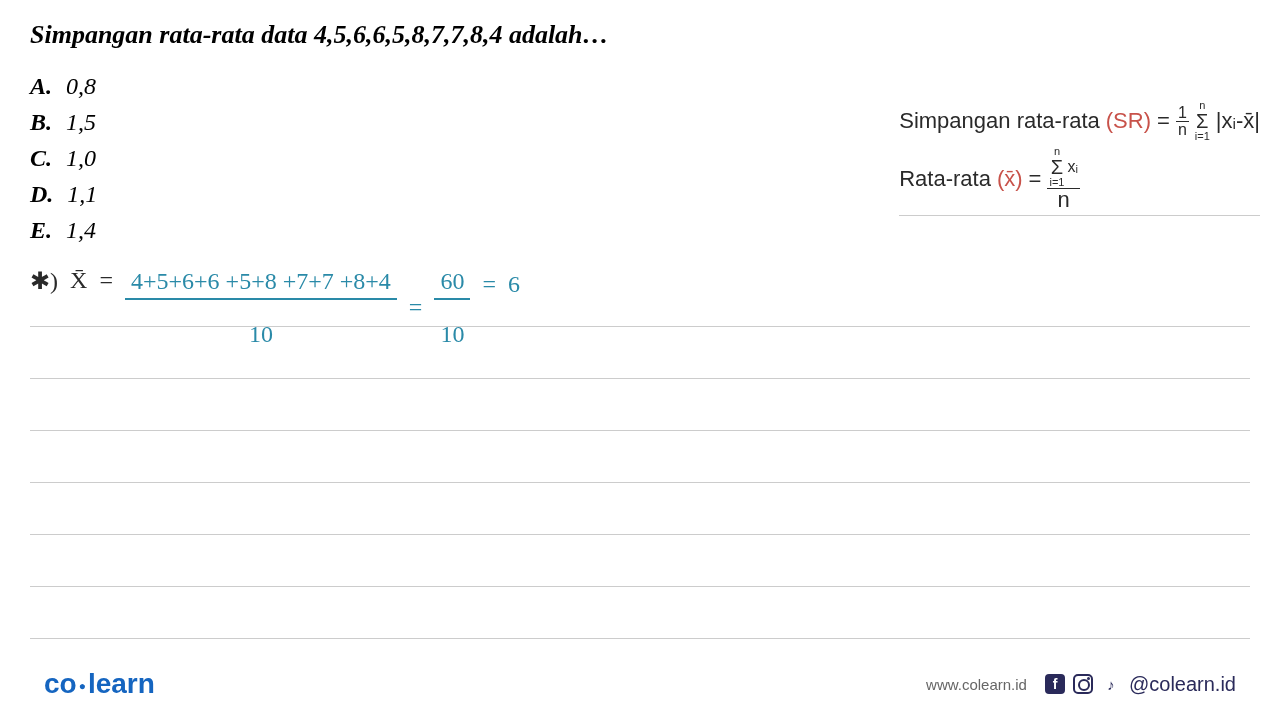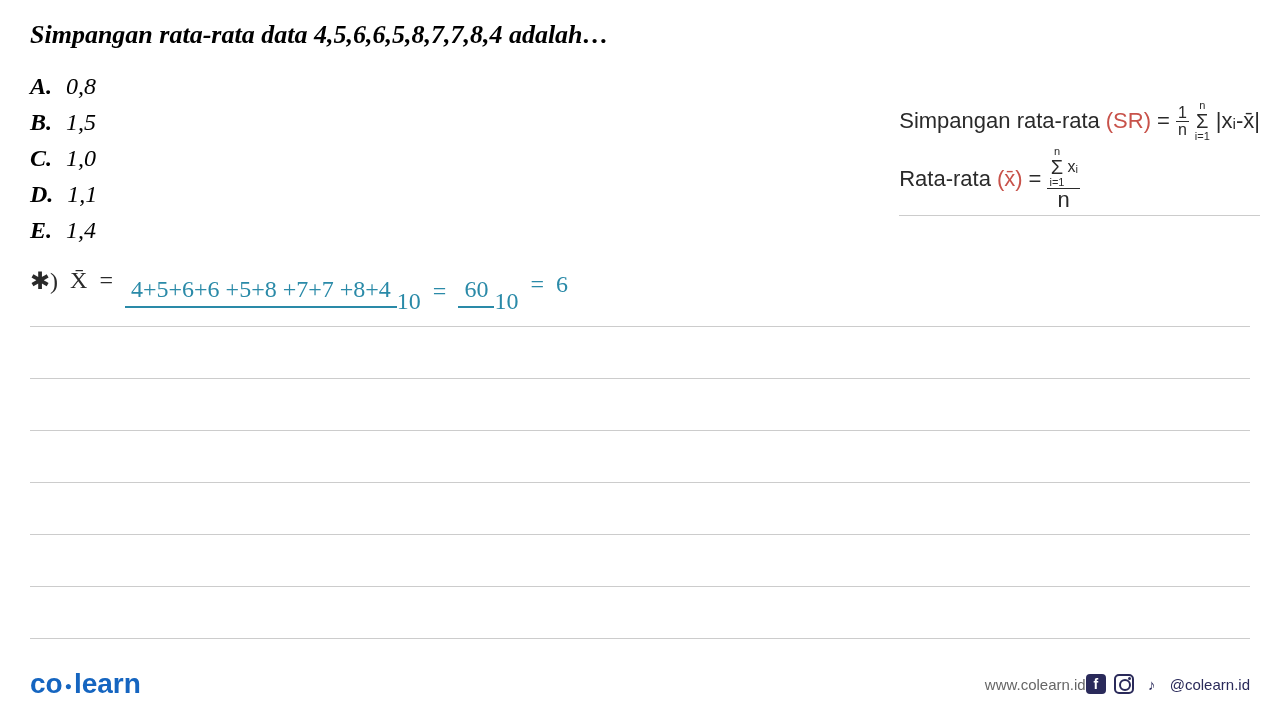--- a/index.html
+++ b/index.html
@@ -84,46 +84,47 @@
     .calc-row {
       display: flex;
       align-items: flex-start;
       gap: 12px;
       position: absolute;
       top: -8px;
       left: 0;
     }
     .bigfrac {
       display: inline-flex;
-      flex-direction: row;
+      flex-direction: column;
       align-items: center;
       line-height: 1.2;
     }
     .bigfrac .bnum { border-bottom: 2px solid #2a8aa8; padding: 0 6px 2px; }
     .bigfrac .bden { padding-top: 20px; }
     .footer {
       position: absolute;
       bottom: 20px;
       left: 0;
       right: 0;
       display: flex;
       align-items: center;
       justify-content: space-between;
-      padding: 0 30px;
+      padding: 0 44px;
     }
     .logo {
       font-family: Arial, sans-serif;
       font-size: 28px;
       font-weight: bold;
       color: #1565c0;
     }
     .logo .dot { color: #1565c0; font-size: 12px; vertical-align: middle; margin: 0 2px; }
     .footer-right {
       display: flex;
       align-items: center;
+      gap: 18px;
       font-family: Arial, sans-serif;
       font-size: 15px;
       color: #666;
     }
     .socials {
       display: flex;
       align-items: center;
       gap: 8px;
       color: #2a2a5a;
     }
@@ -131,21 +132,21 @@
       width: 20px;
       height: 20px;
       display: inline-flex;
       align-items: center;
       justify-content: center;
     }
     .fb { background: #2a2a5a; color: #fff; border-radius: 4px; font-weight: bold; font-size: 14px; }
     .ig { border: 2px solid #2a2a5a; border-radius: 5px; position: relative; }
     .ig::after { content: ""; width: 8px; height: 8px; border: 2px solid #2a2a5a; border-radius: 50%; position: absolute; top: 3px; left: 3px; }
     .ig::before { content: ""; width: 3px; height: 3px; background: #2a2a5a; border-radius: 50%; position: absolute; top: 1px; right: 1px; }
-    .handle { color: #2a2a5a; font-size: 15px; }
+    .handle { color: #2a2a5a; font-size: 20px; }
   </style>
 </head>
 <body>
 
 <div class="content">
   <div class="question">Simpangan rata-rata data 4,5,6,6,5,8,7,7,8,4 adalah…</div>
 
   <div class="options">
     <div class="option">
       <span class="option-letter">A.</span>

